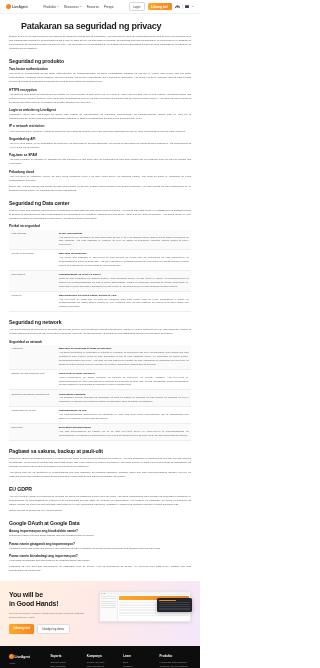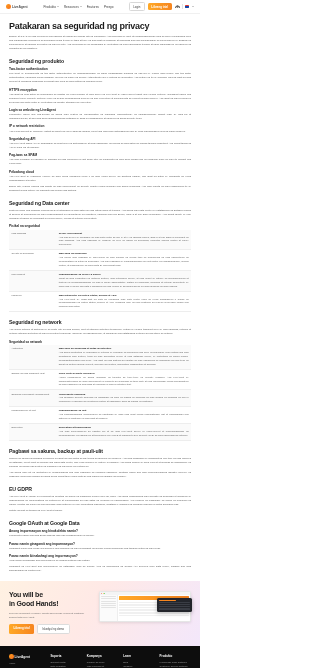--- a/index.html
+++ b/index.html
@@ -36,21 +36,21 @@
     background:linear-gradient(90deg,#ffa927,#f6851f); white-space:nowrap; font-weight:600;
   }
   .icon-user{ width:4px;height:4px; position:relative; }
   .icon-user::before{content:"";position:absolute;top:0.4px;left:1.2px;width:1.6px;height:1.6px;border-radius:50%;border:0.4px solid #6a6a6a;}
   .icon-user::after{content:"";position:absolute;bottom:0.5px;left:0.5px;width:3px;height:1.5px;border-radius:1.5px 1.5px 0 0;border:0.4px solid #6a6a6a;border-bottom:none;}
   .divider-v{ width:0.4px;height:5px;background:#e2e2e2;}
   .flag{ width:4px;height:3px;background:linear-gradient(180deg,#e4372e 50%,#1444a5 50%); border-radius:.4px;}
 
   
   .wrap{ padding:0 9px; }
-  h1{ font-size:9px; font-weight:700; color:#1c1c1c; letter-spacing:-.25px; margin:7px 0 4px; }
+  h1{ font-size:9px; font-weight:700; color:#1c1c1c; letter-spacing:-.25px; margin:7px 12px 4px; }
   h2{ font-size:5.2px; font-weight:700; color:#1c1c1c; margin:7px 0 3px; letter-spacing:-.1px;}
   h3{ font-size:3.2px; font-weight:700; color:#1c1c1c; margin:3.4px 0 1.1px;}
   p{ font-size:2.45px; line-height:1.62; color:#585858; margin-bottom:2px; text-align:justify;}
   .lead{ margin-bottom:3px; }
 
   
   table{ width:100%; border-collapse:collapse; margin:1.5px 0 3px; }
   td{ vertical-align:top; padding:2.2px 2.4px; border-bottom:0.4px solid #ededed; }
   tr:nth-child(odd) td{ background:#fafafa; }
   td.k{ width:26%; font-size:2.4px; color:#5c5c5c; line-height:1.5; }

